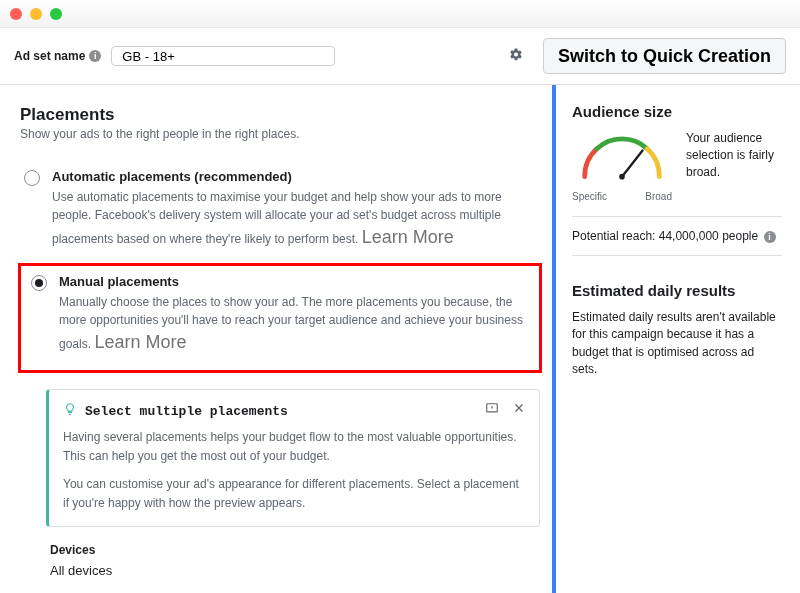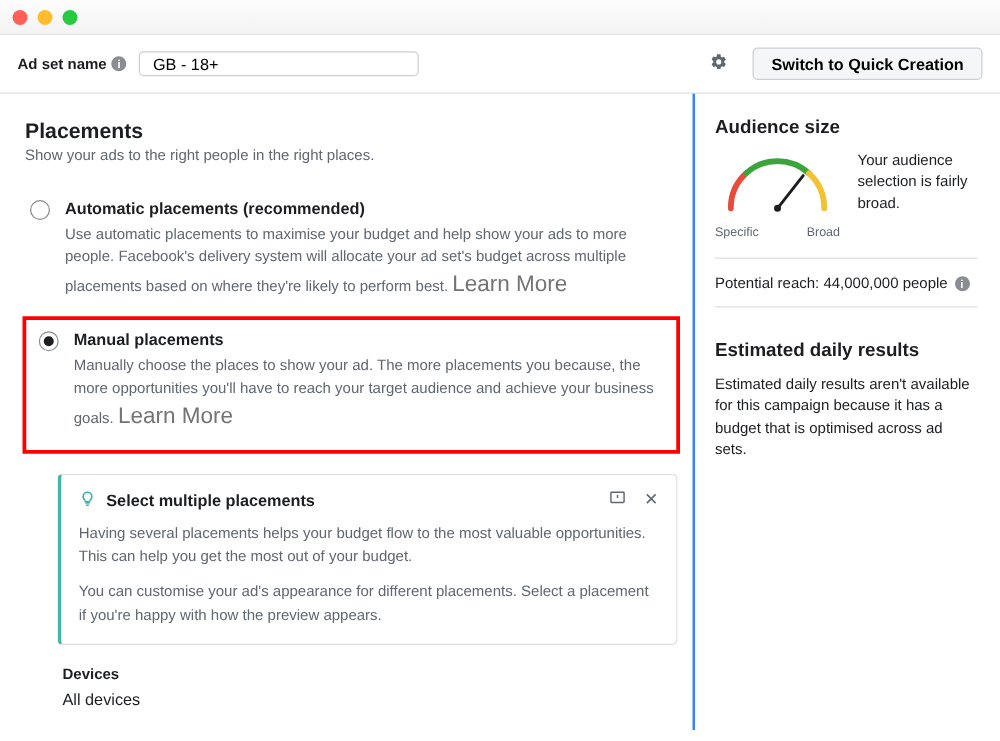--- a/index.html
+++ b/index.html
@@ -73,36 +73,36 @@
     border: none;
     cursor: pointer;
     color: #606770;
     font-size: 14px;
     padding: 4px;
   }
   .quick-btn {
     border: 1px solid #ccd0d5;
     background: #f5f6f7;
     border-radius: 4px;
-    height: 26px;
+    height: 36px;
     padding: 0 14px;
-    font-size: 13px;
+    font-size: 18px;
     font-weight: 700;
     cursor: pointer;
   }
 
   
   .cols {
     display: flex;
     height: calc(593px - 28px - 56px);
   }
   .left {
     width: 556px;
     padding: 20px 12px 16px 20px;
-    border-right: 2px solid #3b82f6;
+    border-right: 4px solid #3b82f6;
     overflow: hidden;
   }
   .right {
     flex: 1;
     padding: 18px 18px 0 16px;
   }
 
   h2.section-title {
     font-size: 17px;
     font-weight: 700;
@@ -164,20 +164,21 @@
     padding: 12px 14px 14px 14px;
     margin-left: 26px;
     position: relative;
     border-left: 3px solid #42b7a6;
   }
   .tip-head {
     display: flex;
     align-items: center;
     gap: 8px;
     margin-bottom: 8px;
+    font-family: Liberation Mono, monospace;
   }
   .bulb {
     color: #42b7a6;
     font-size: 14px;
   }
   .tip-title {
     font-size: 13px;
     font-weight: 700;
     flex: 1;
   }

